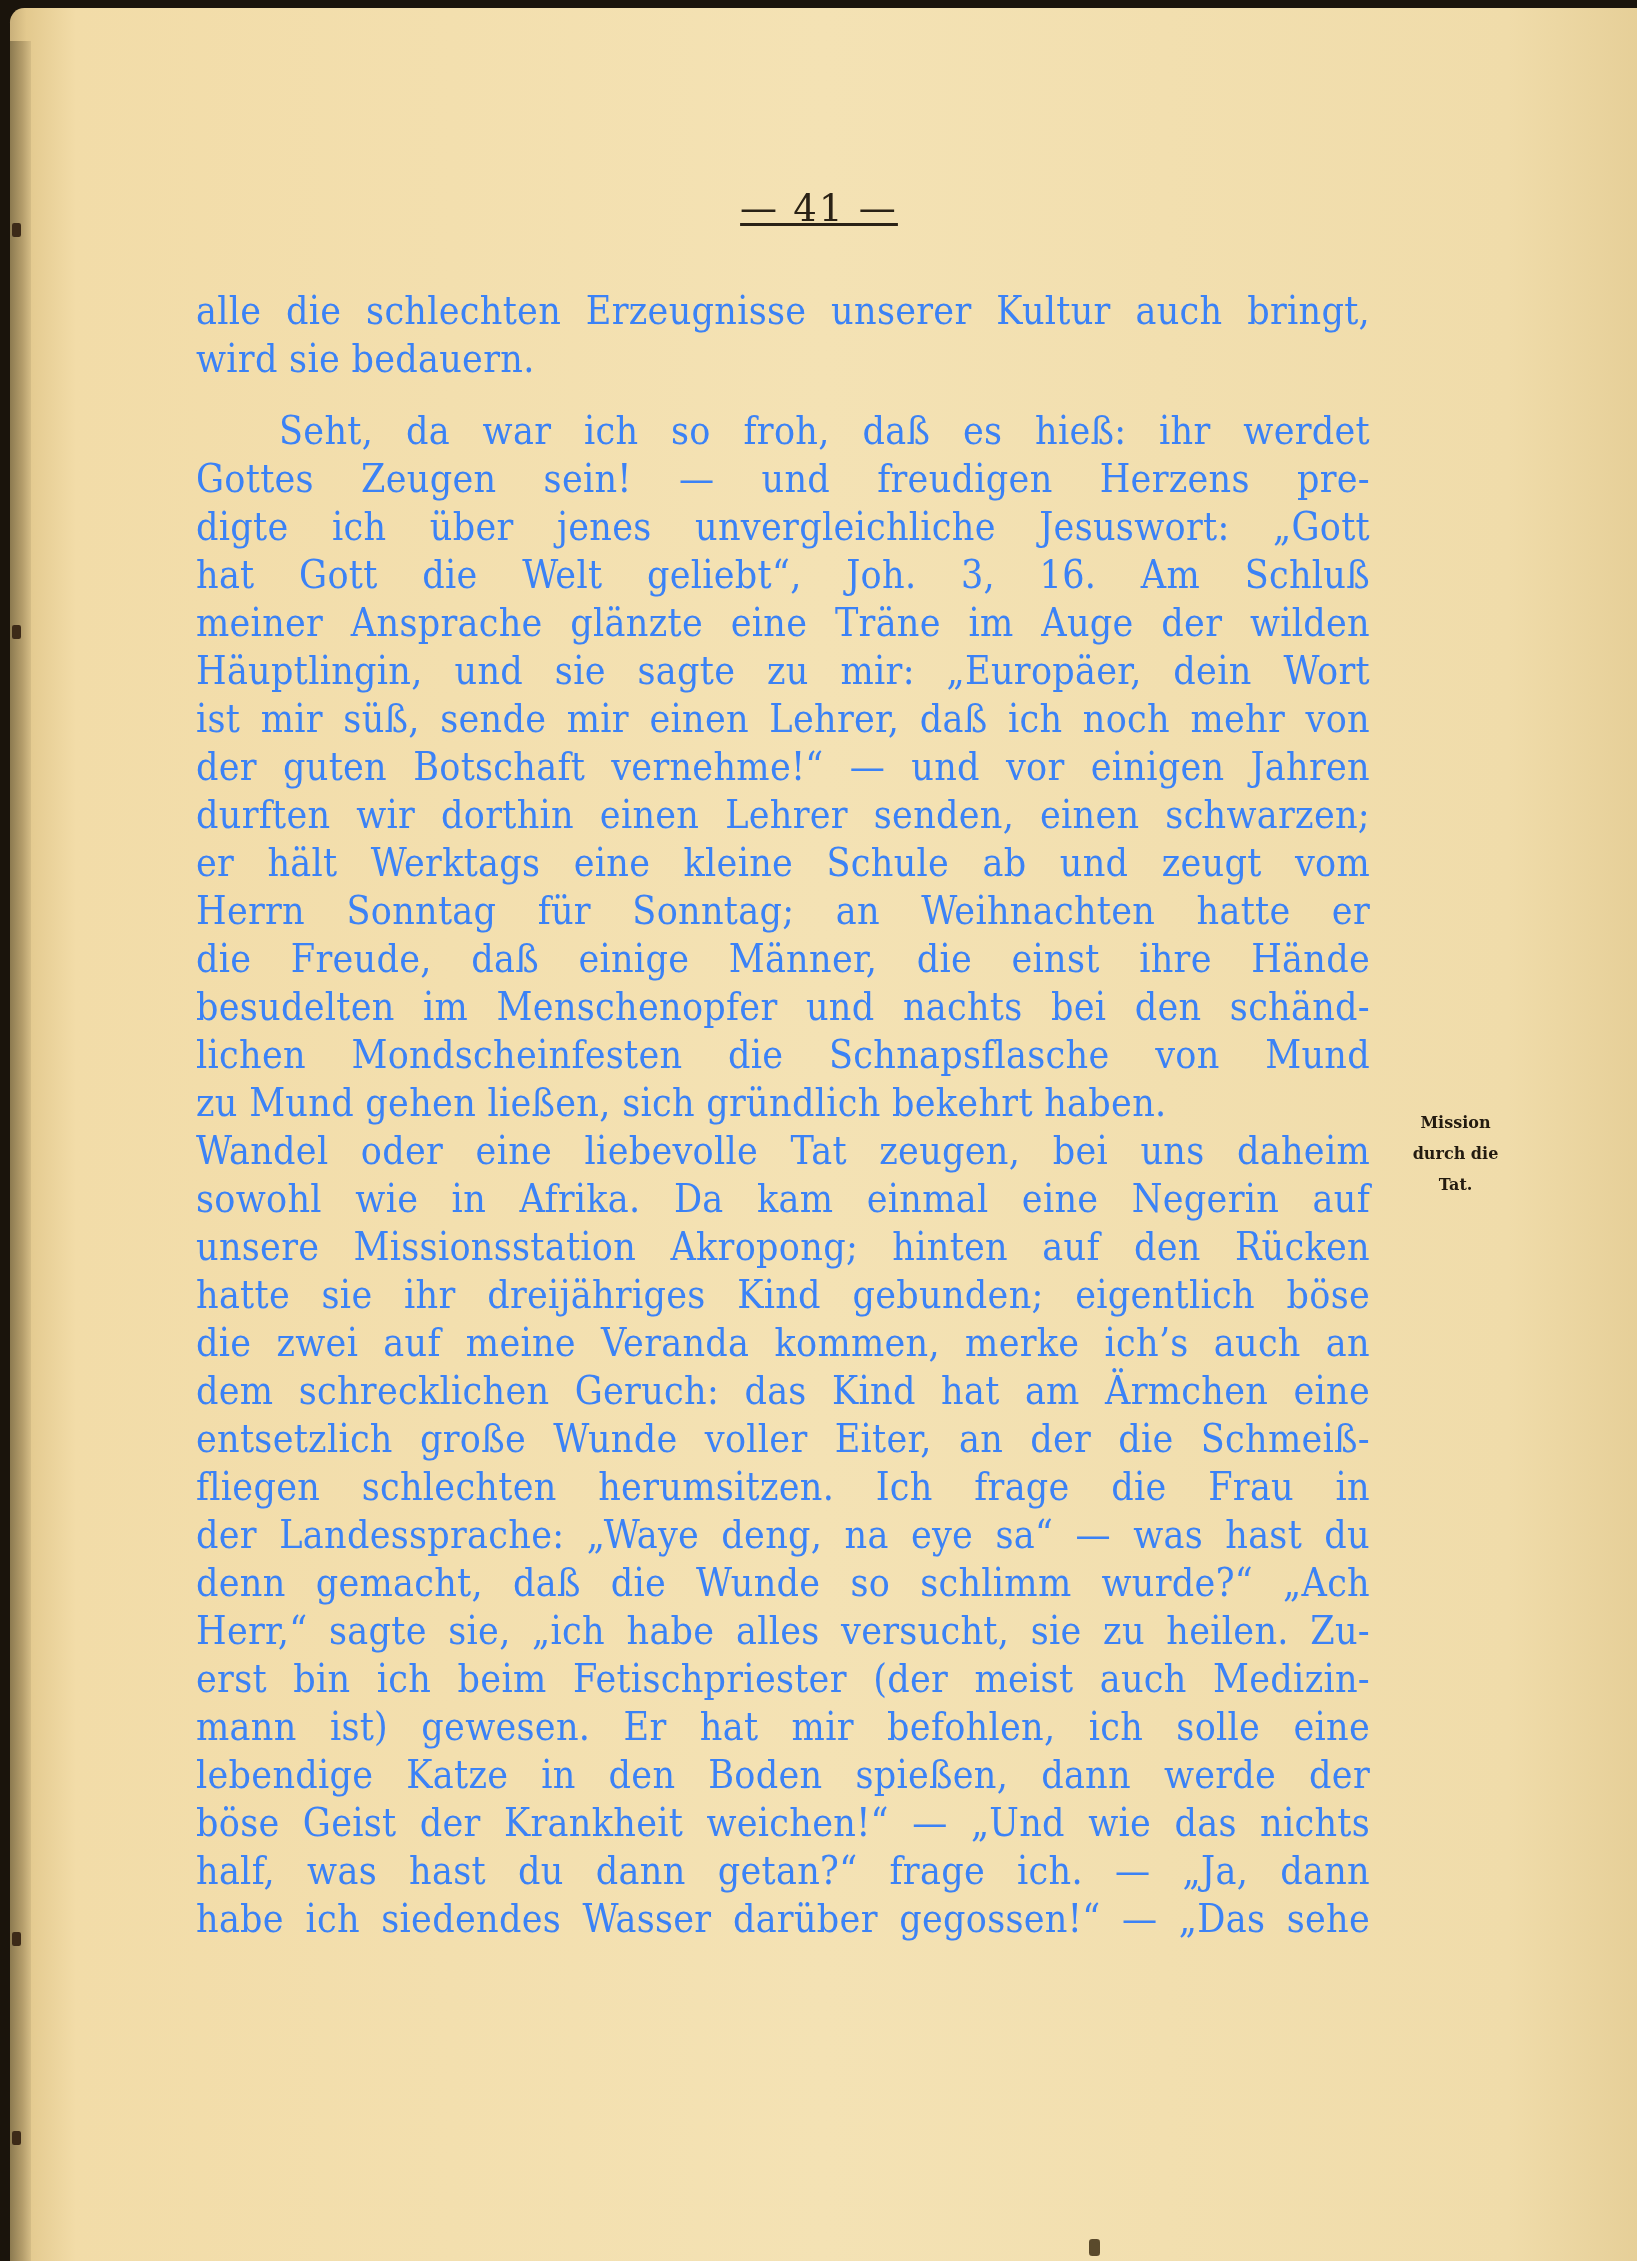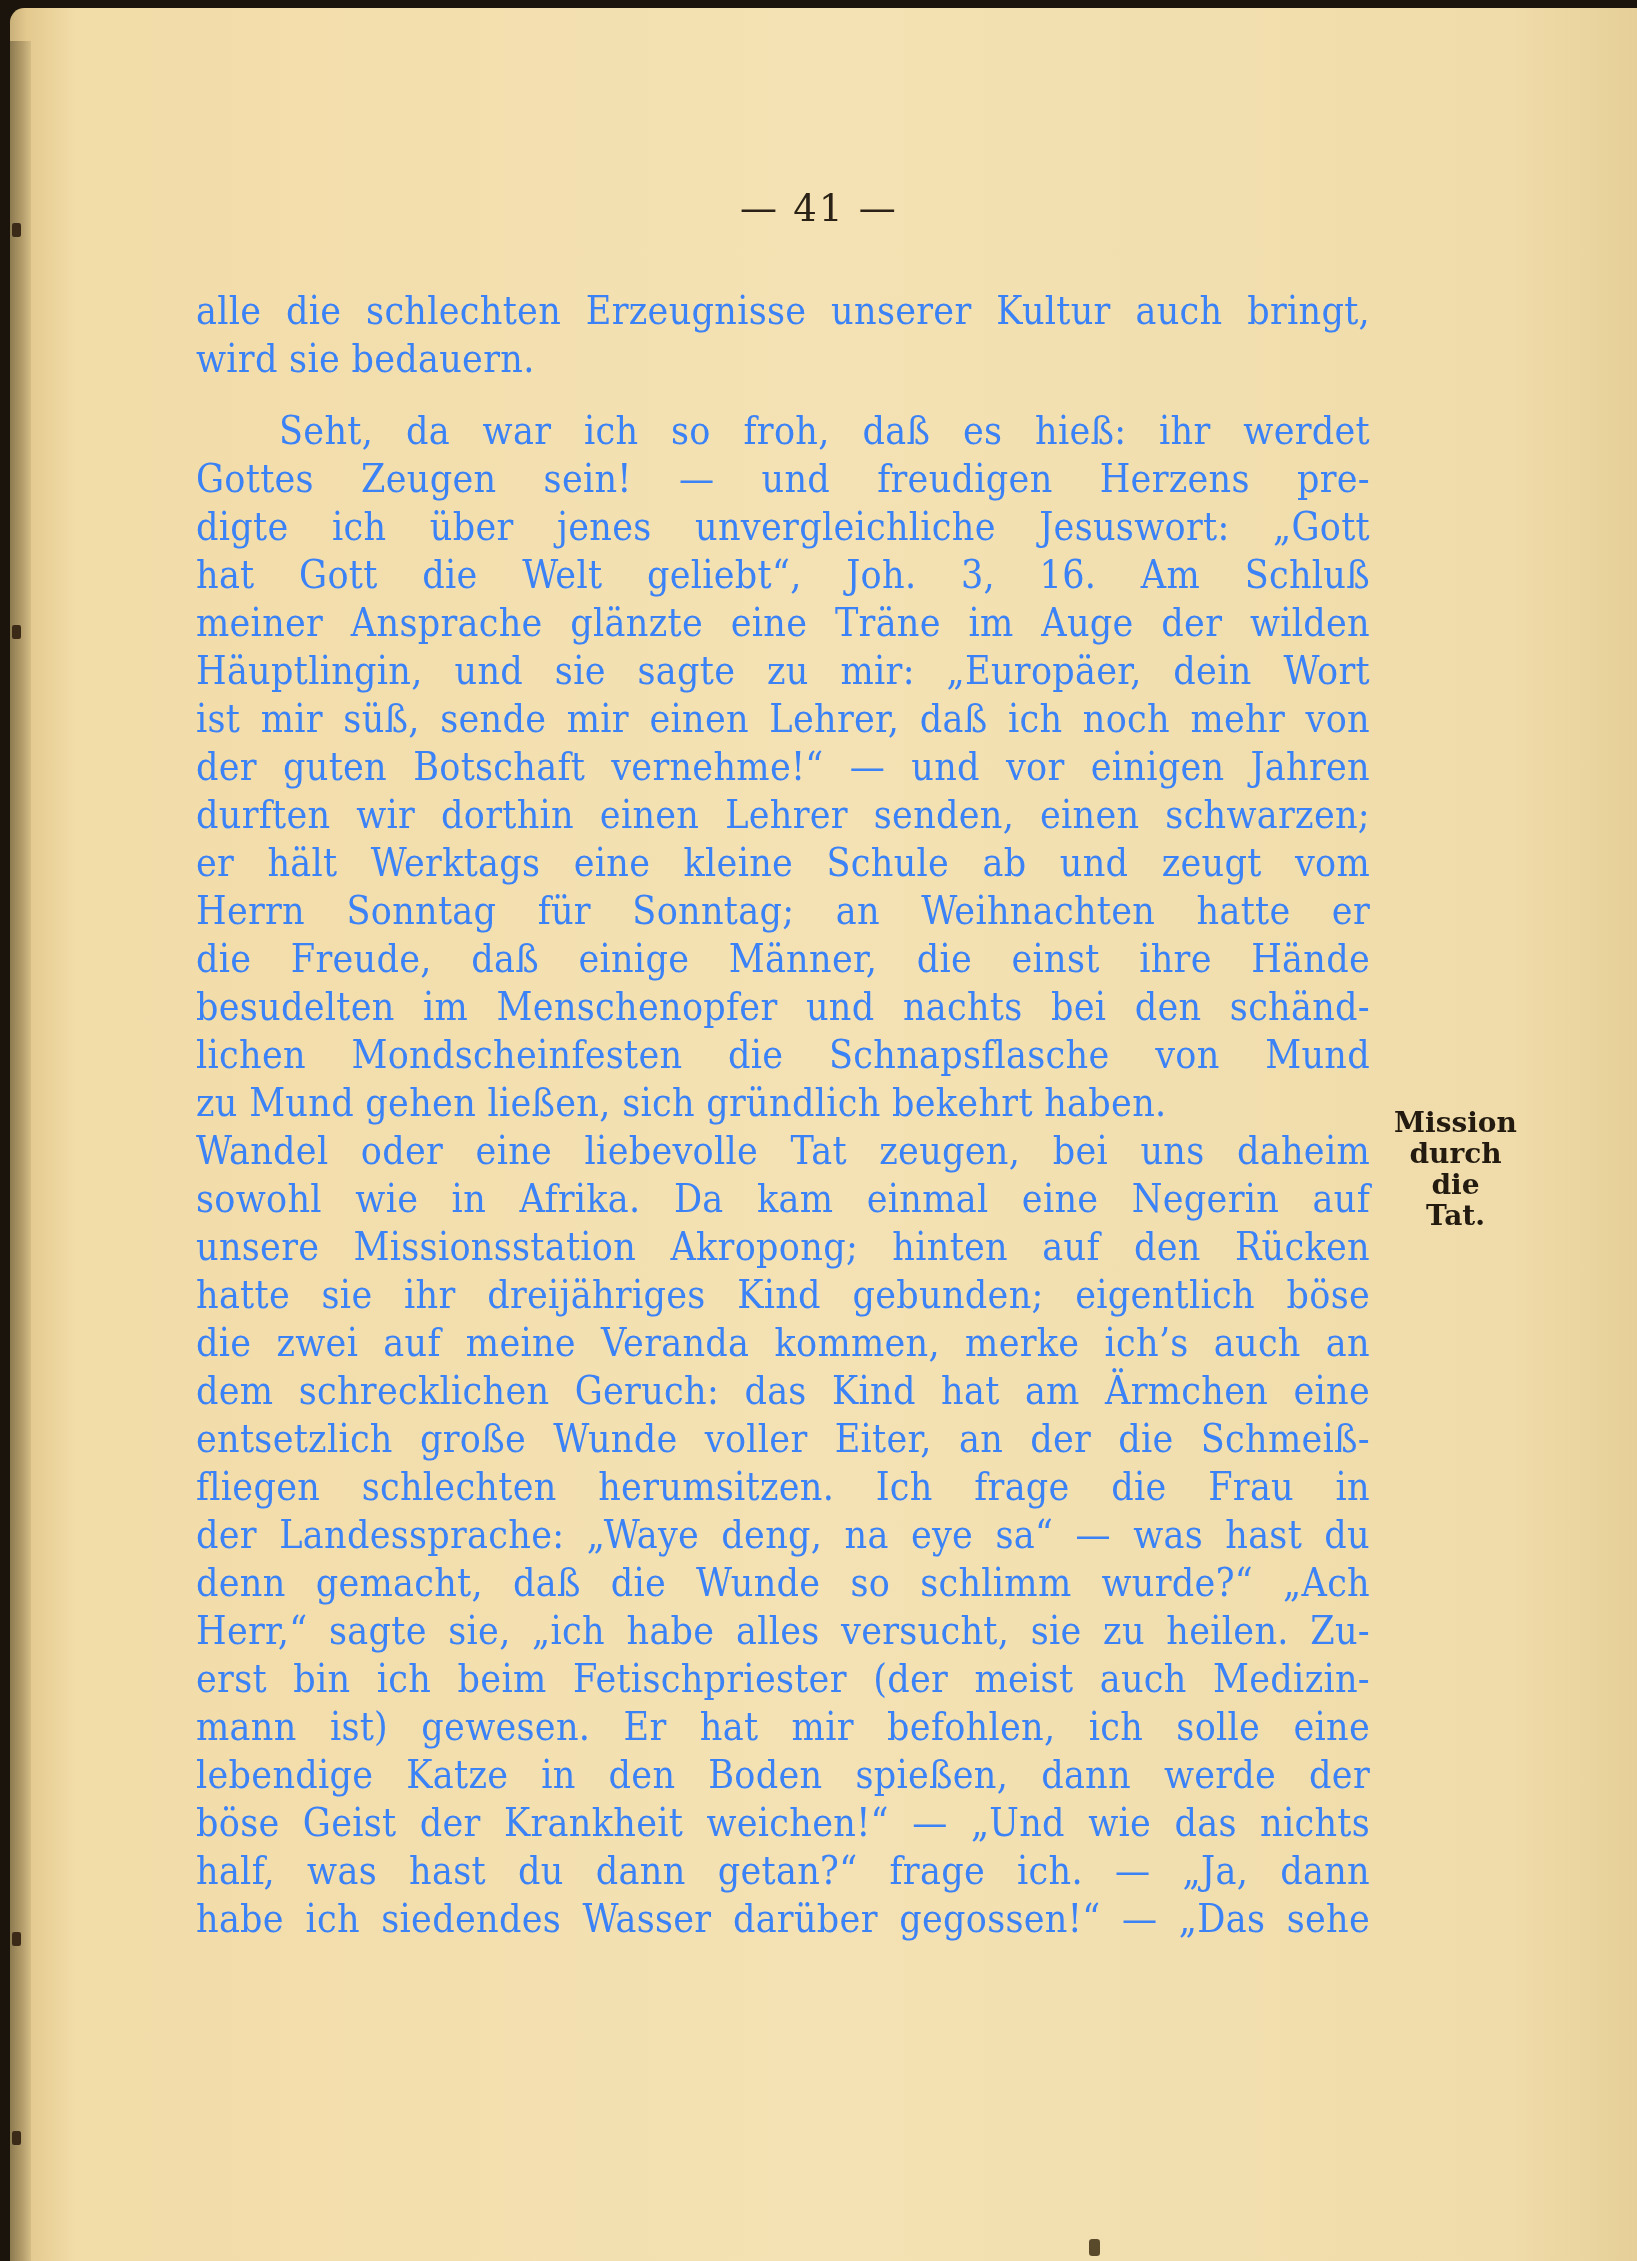--- a/index.html
+++ b/index.html
@@ -17,38 +17,38 @@
     .binding {
       position: absolute; left: 0; top: 33px; width: 21px; bottom: 0;
       background: linear-gradient(90deg, #8c7a50, #b59e6c 60%, #d5bd86);
     }
     .binding-mark {
       position: absolute; left: 2.2px; width: 8.8px; height: 14.3px;
       background: #3c2a18; border-radius: 2.2px;
     }
     .page-number {
       position: absolute; left: 0; width: 1638px; top: 187px;
-      text-align: center; font-size: 37px; color: #2a2216; letter-spacing: 2.2px;
+      text-align: center; font-size: 37px; color: #2a2216; letter-spacing: 2.2px; text-decoration: underline;
     }
     .text-block {
       position: absolute; left: 196px; top: 287px; width: 1174px;
       color: #3b82f6; font-size: 39px; line-height: 48px;
     }
     .line {
       display: block; white-space: nowrap; text-align: justify;
       text-align-last: justify; height: 48px; overflow: visible;
       font-family: "DejaVu Serif", serif; font-stretch: condensed;
       letter-spacing: 0.3px;
     }
     .line.last { text-align-last: left; }
     .line.indent { padding-left: 83px; margin-top: 24px; }
     .margin-note {
       position: absolute; left: 1381px; top: 1107px; width: 149px;
       text-align: center; color: #231b10; font-weight: bold;
-      font-size: 28px; line-height: 31px;
+      font-size: 16px; line-height: 31px;
       font-family: "DejaVu Serif", serif;
     }
     .bottom-mark {
       position: absolute; left: 1089px; top: 2239px; width: 11px; height: 16.5px;
       background: #5a4a2c; border-radius: 3.3px;
     }
   </style>
 </head>
 <body>
 

